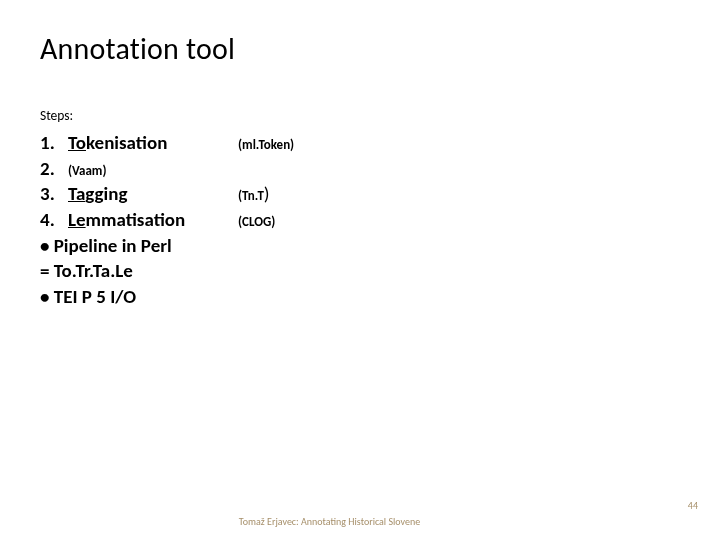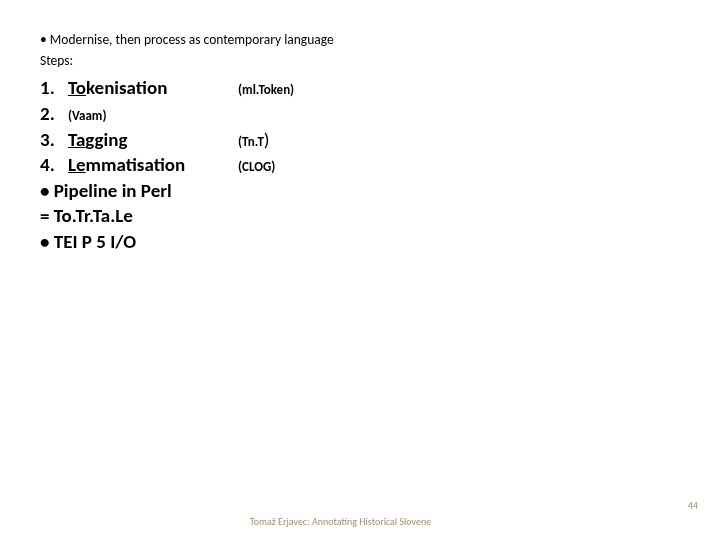--- a/index.html
+++ b/index.html
@@ -73,21 +73,21 @@
     font-weight: 400;
   }
   .tail {
     font-size: 19px;
     font-weight: 700;
     line-height: 1.35;
   }
   .footer {
     position: absolute;
     bottom: 12px;
-    left: 14px;
+    left: 3px;
     width: 675px;
     box-sizing: border-box;
     padding: 0 22px 0 0;
     display: flex;
     justify-content: center;
     font-size: 10px;
     color: #a68f6a;
   }
   .pagenum {
     position: absolute;
@@ -95,25 +95,23 @@
     bottom: 28px;
     font-size: 10px;
     color: #a68f6a;
   }
 </style>
 </head>
 <body>
 
 <div class="slide">
 
+  <div class="title">Annotation tool</div>
 
 
-  <div class="small-bullets">
-    <span class="dot">•</span><span>Modernise, then process as contemporary language</span>
-  </div>
 
   <div class="steps-label">Steps:</div>
 
   <div class="steps">
     <div class="row">
       <span class="num">1.</span>
       <span class="term"><span class="ul">To</span><span>kenisation</span></span>
       <span class="paren">(ml.Token)</span>
     </div>
     <div class="row">

